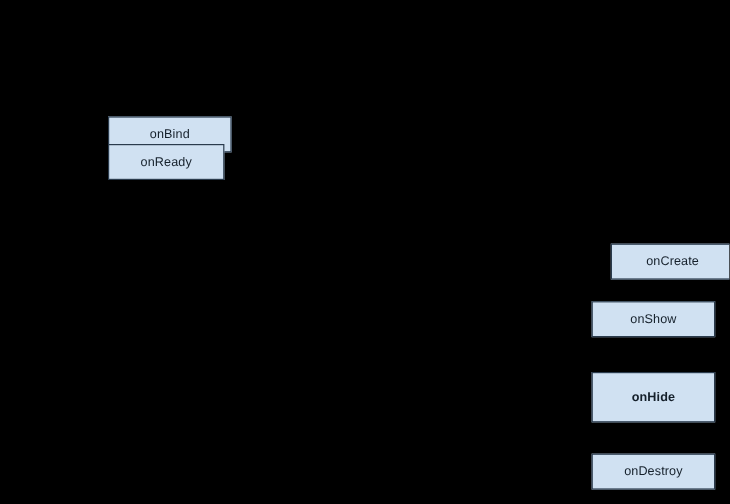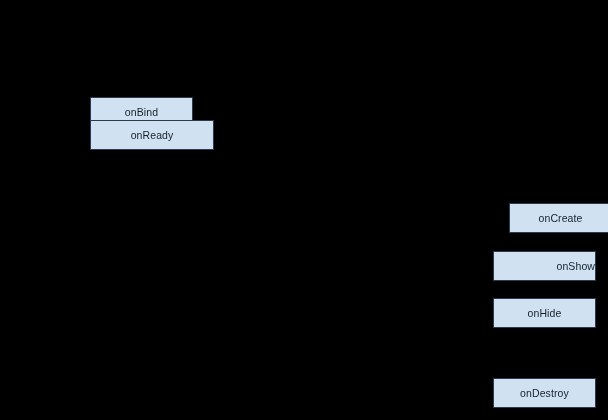--- a/index.html
+++ b/index.html
@@ -61,34 +61,34 @@
       <path d="M544.5,281 L544.5,298"></path>
       <path d="M544.5,328 L544.5,378"></path>
       <path d="M141.5,150 L141.5,378"></path>
     </g>
   </svg>
 
   <div class="node" style="left:90px; top:77px; width:103px; height:30px;margin-top:20px;">
     <span class="node-label">onBind</span>
   </div>
 
-  <div class="node" style="left:90px; top:120px; width:124px; height:30px;">
+  <div class="node" style="left:90px; top:120px; width:97px; height:30px;">
     <span class="node-label">onReady</span>
   </div>
 
 
   <div class="node" style="left:509px; top:203px; width:103px; height:30px;">
     <span class="node-label">onCreate</span>
   </div>
 
-  <div class="node" style="left:493px; top:251px; width:103px; height:30px;justify-content:flex-end;">
+  <div class="node" style="left:493px; top:251px; width:103px; height:30px;">
     <span class="node-label">onShow</span>
   </div>
 
-  <div class="node" style="left:493px; top:298px; width:103px; height:30px;">
+  <div class="node" style="left:493px; top:310px; width:103px; height:42px;font-weight:bold;">
     <span class="node-label">onHide</span>
   </div>
 
 
   <div class="node" style="left:493px; top:378px; width:103px; height:30px;">
     <span class="node-label">onDestroy</span>
   </div>
 
 </div>
 

